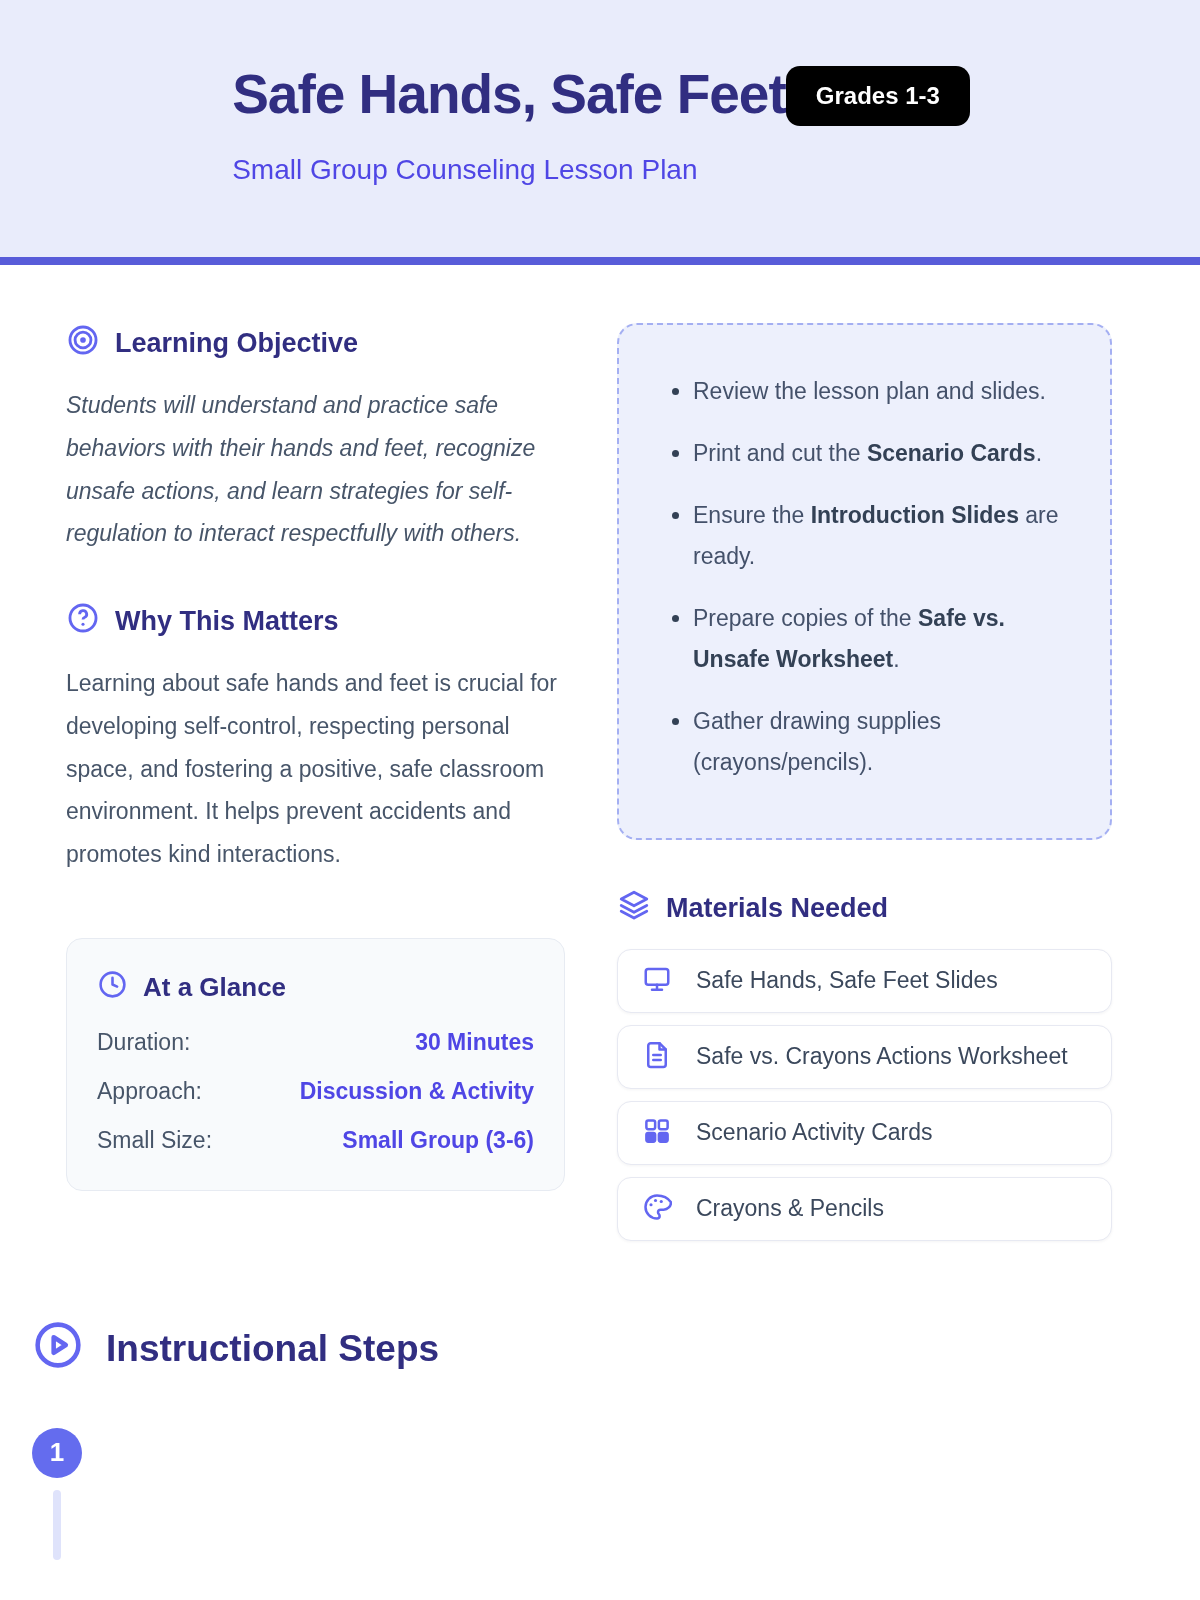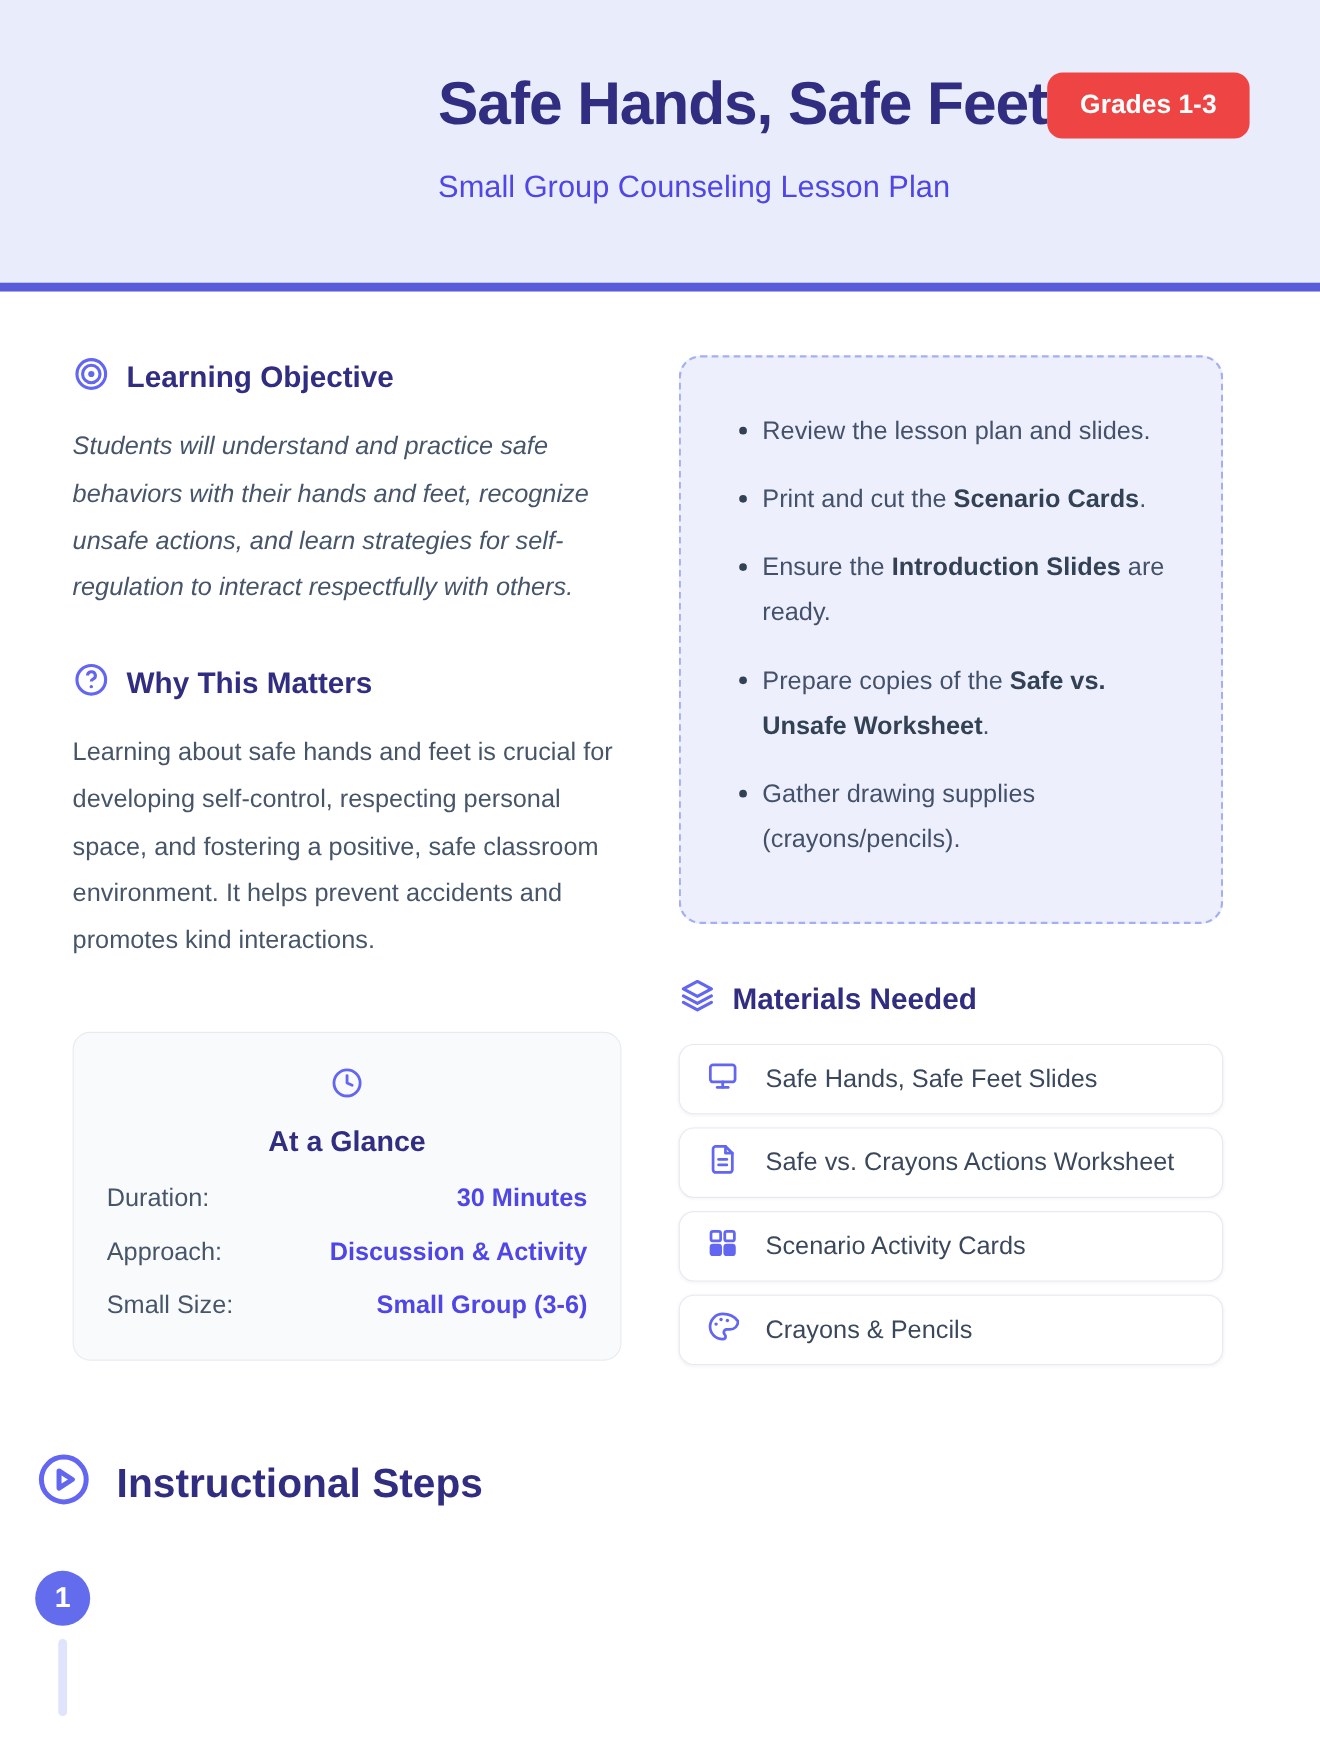--- a/index.html
+++ b/index.html
@@ -2,42 +2,42 @@
 <html><head>
 <meta charset="utf-8">
 <style>
   * { box-sizing: border-box; margin: 0; padding: 0; }
   html,body { background:#fff; }
   body { font-family: "Liberation Sans", sans-serif; }
   .page { width:1200px; height:1600px; overflow:hidden; background:#fff; position:relative; }
 
   
   .header { background:#e9ecfb; height:265px; padding:58px 64px 0 66px;
-            border-bottom:8px solid #585cd9; display:flex; justify-content:flex-end; align-items:flex-start; }
+            border-bottom:8px solid #585cd9; display:flex; justify-content:center; align-items:flex-start; }
   .header-title { color:#312e81; font-size:55px; font-weight:800; letter-spacing:-1px; margin-top:4px; }
   .header-subtitle { color:#4f46e5; font-size:28px; font-weight:400; margin-top:28px; }
-  .grade-badge { background:#ef4444; color:#fff; font-size:24px; font-weight:700;
+  .grade-badge { background:#000000; color:#fff; font-size:24px; font-weight:700;
                  padding:16px 30px; border-radius:14px; margin-top:8px; white-space:nowrap; }
 
   
   .main { padding:58px 88px 0 66px; }
   .grid { display:grid; grid-template-columns:499px 495px; column-gap:52px; }
 
   .sec-head { display:flex; align-items:center; gap:15px; color:#312e81;
               font-size:27px; font-weight:700; margin-bottom:20px; }
   .sec-head svg { flex:0 0 auto; }
 
   .para { font-size:23px; line-height:1.86; color:#475569; }
   .objective-text { font-style:italic; }
   .wtm { margin-top:46px; }
 
   
   .glance { margin-top:62px; background:#f8fafc; border:1px solid #e7ebf2;
             border-radius:16px; padding:30px 30px 36px; }
-  .glance .sec-head { font-size:26px; margin-bottom:10px;flex-direction:column; }
+  .glance .sec-head { font-size:26px; margin-bottom:10px; }
   .glance-row { display:flex; justify-content:space-between; align-items:baseline;
                 font-size:23px; margin-top:22px; }
   .glance-label { color:#475569; }
   .glance-value { color:#4f46e5; font-weight:700; }
 
   
   .prep { background:#edf0fc; border:2px dashed #a4aff2; border-radius:20px;
           padding:46px 40px 34px 44px; }
   .prep .sec-head { margin-bottom:28px; }
   .prep ul { list-style:disc; padding-left:30px; }

